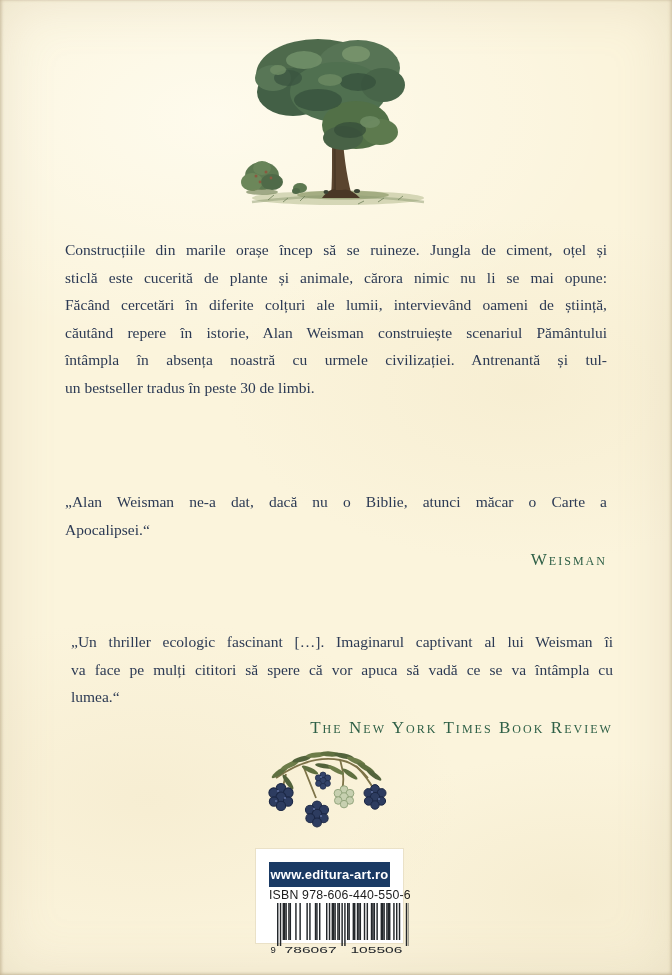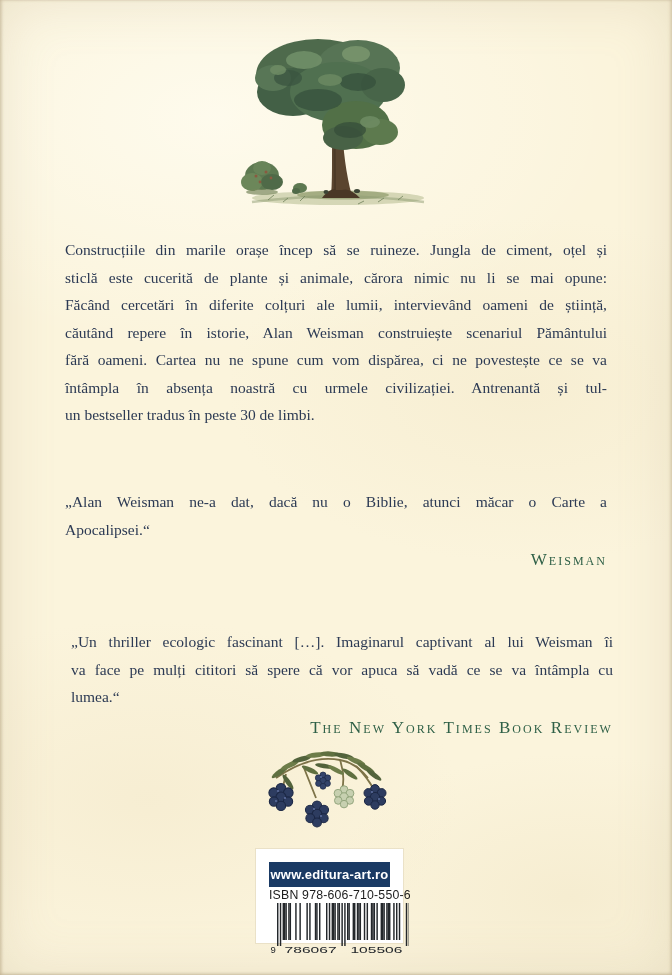--- a/index.html
+++ b/index.html
@@ -110,21 +110,20 @@
         <path d="M140,172 l6,-4"></path>
         <path d="M160,170 l5,-4"></path>
     </g>
   </svg>
 
   <div class="abs copy" style="top:230px;margin-top:6px;">
       <div class="tline"><span>Construcțiile din marile orașe încep să se ruineze. Jungla de ciment, oțel și</span></div>
       <div class="tline"><span>sticlă este cucerită de plante și animale, cărora nimic nu li se mai opune:</span></div>
       <div class="tline"><span>Făcând cercetări în diferite colțuri ale lumii, intervievând oameni de știință,</span></div>
       <div class="tline"><span>căutând repere în istorie, Alan Weisman construiește scenariul Pământului</span></div>
-      <div class="tline"><span>fără oameni. Cartea nu ne spune cum vom dispărea, ci ne povestește ce se va</span></div>
       <div class="tline"><span>întâmpla în absența noastră cu urmele civilizației. Antrenantă și tul-</span></div>
       <div class="tline last"><span>un bestseller tradus în peste 30 de limbi.</span></div>
     </div>
 
   <div class="abs copy" style="top:488px;">
     <div>
         <div class="tline"><span>„Alan Weisman ne-a dat, dacă nu o Biblie, atunci măcar o Carte a</span></div>
         <div class="tline last"><span>Apocalipsei.“</span></div>
       </div>
     <div class="attribution">Weisman</div>
@@ -192,21 +191,21 @@
       <circle cx="116" cy="44" r="1.1"></circle>
         <circle cx="123" cy="51" r="1"></circle>
       <circle cx="65" cy="29" r="0.9"></circle>
     </g>
   </svg>
 
   <div class="abs barcode-panel">
     <div class="site-band">
       <span>www.editura-art.ro</span>
     </div>
-    <div class="isbn-label">ISBN 978-606-710-550-6</div>
+    <div class="isbn-label">ISBN 978-606-440-550-6</div>
     <svg class="ean-svg" width="140" height="52" viewBox="0 0 140 52" aria-hidden="true">
         <rect x="8.00" y="0" width="1.45" height="43" fill="#23272b"></rect>
         <rect x="10.80" y="0" width="1.45" height="43" fill="#23272b"></rect>
         <rect x="13.60" y="0" width="1.45" height="37" fill="#23272b"></rect>
         <rect x="15.00" y="0" width="1.45" height="37" fill="#23272b"></rect>
         <rect x="16.40" y="0" width="1.45" height="37" fill="#23272b"></rect>
         <rect x="19.20" y="0" width="1.45" height="37" fill="#23272b"></rect>
         <rect x="20.60" y="0" width="1.45" height="37" fill="#23272b"></rect>
         <rect x="26.20" y="0" width="1.45" height="37" fill="#23272b"></rect>
         <rect x="30.40" y="0" width="1.45" height="37" fill="#23272b"></rect>

